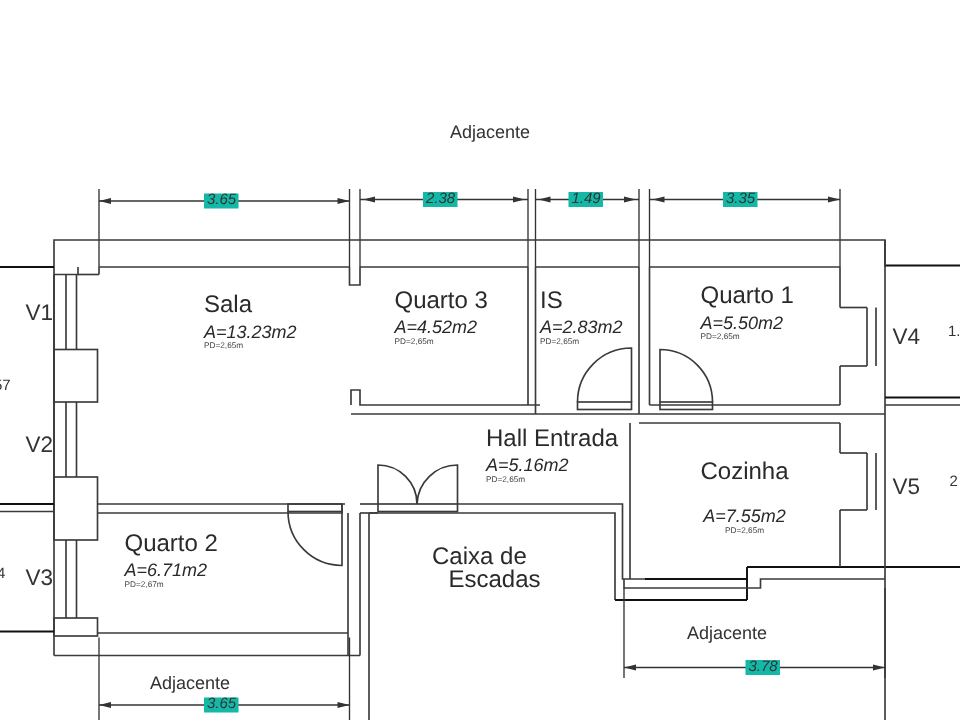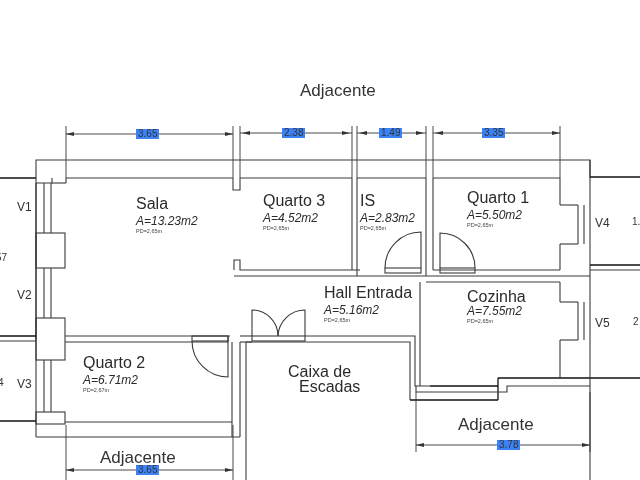--- a/index.html
+++ b/index.html
@@ -6,23 +6,23 @@
     body { width: 640px; height: 480px; overflow: hidden; position: relative; font-family: "Liberation Sans", sans-serif; }
     #plan { position: absolute; left: 0; top: 0; width: 640px; height: 480px; }
     .wall { fill: none; stroke: #3a3a3a; stroke-width: 1.1; }
     .wall-dark { fill: none; stroke: #111; stroke-width: 1.3; }
     .dim { fill: none; stroke: #333; stroke-width: 0.9; }
     .arrow { fill: #333; }
     .lbl { position: absolute; color: #2a2a2a; white-space: nowrap; line-height: 1; }
     .room-name { font-size: 16px; }
     .room-area { font-size: 12px; font-style: italic; }
     .room-pd { font-size: 5.5px; color: #444; }
-    .dim-text { font-size: 10px; color: #333; background: #3b82f6; padding: 0 2px; }
-    .adj { font-size: 17px; color: #333; }
-    .win { font-size: 12px; color: #333; }
+    .dim-text { font-size: 10px; color: #333; background: #14b8a6; padding: 0 2px; font-style: italic; }
+    .adj { font-size: 12px; color: #333; }
+    .win { font-size: 15px; color: #333; }
     .edge { font-size: 10px; color: #333; }
   </style>
 </head>
 <body>
 
 <svg id="plan" viewBox="0 0 640 480" xmlns="http://www.w3.org/2000/svg">
 
   <g>
     <line class="dim" x1="66" y1="126" x2="66" y2="178"></line>
     <line class="dim" x1="233" y1="126" x2="233" y2="178"></line>
@@ -180,23 +180,23 @@
 <div class="lbl" style="left:467px; top:190px;">
   <div class="room-name">Quarto 1</div>
   <div class="room-area" style="margin-top:3px;">A=5.50m2</div>
   <div class="room-pd" style="margin-top:2px;">PD=2,65m</div>
 </div>
 <div class="lbl" style="left:324px; top:285px;">
   <div class="room-name">Hall Entrada</div>
   <div class="room-area" style="margin-top:3px;">A=5.16m2</div>
   <div class="room-pd" style="margin-top:2px;">PD=2,65m</div>
 </div>
-<div class="lbl" style="left:467px; top:289px;">
+<div class="lbl" style="left:467px; top:307px;text-align:center;">
   <div class="room-name">Cozinha</div>
-  <div class="room-area" style="margin-top:0;">A=7.55m2</div>
+  <div class="room-area" style="margin-top:15px;">A=7.55m2</div>
   <div class="room-pd" style="margin-top:2px;">PD=2,65m</div>
 </div>
 <div class="lbl" style="left:83px; top:355px;">
   <div class="room-name">Quarto 2</div>
   <div class="room-area" style="margin-top:3px;">A=6.71m2</div>
   <div class="room-pd" style="margin-top:2px;">PD=2,67m</div>
 </div>
 
 <div class="lbl room-name" style="left:288px; top:364px;">Caixa de</div>
 <div class="lbl room-name" style="left:299px; top:379px;">Escadas</div>

